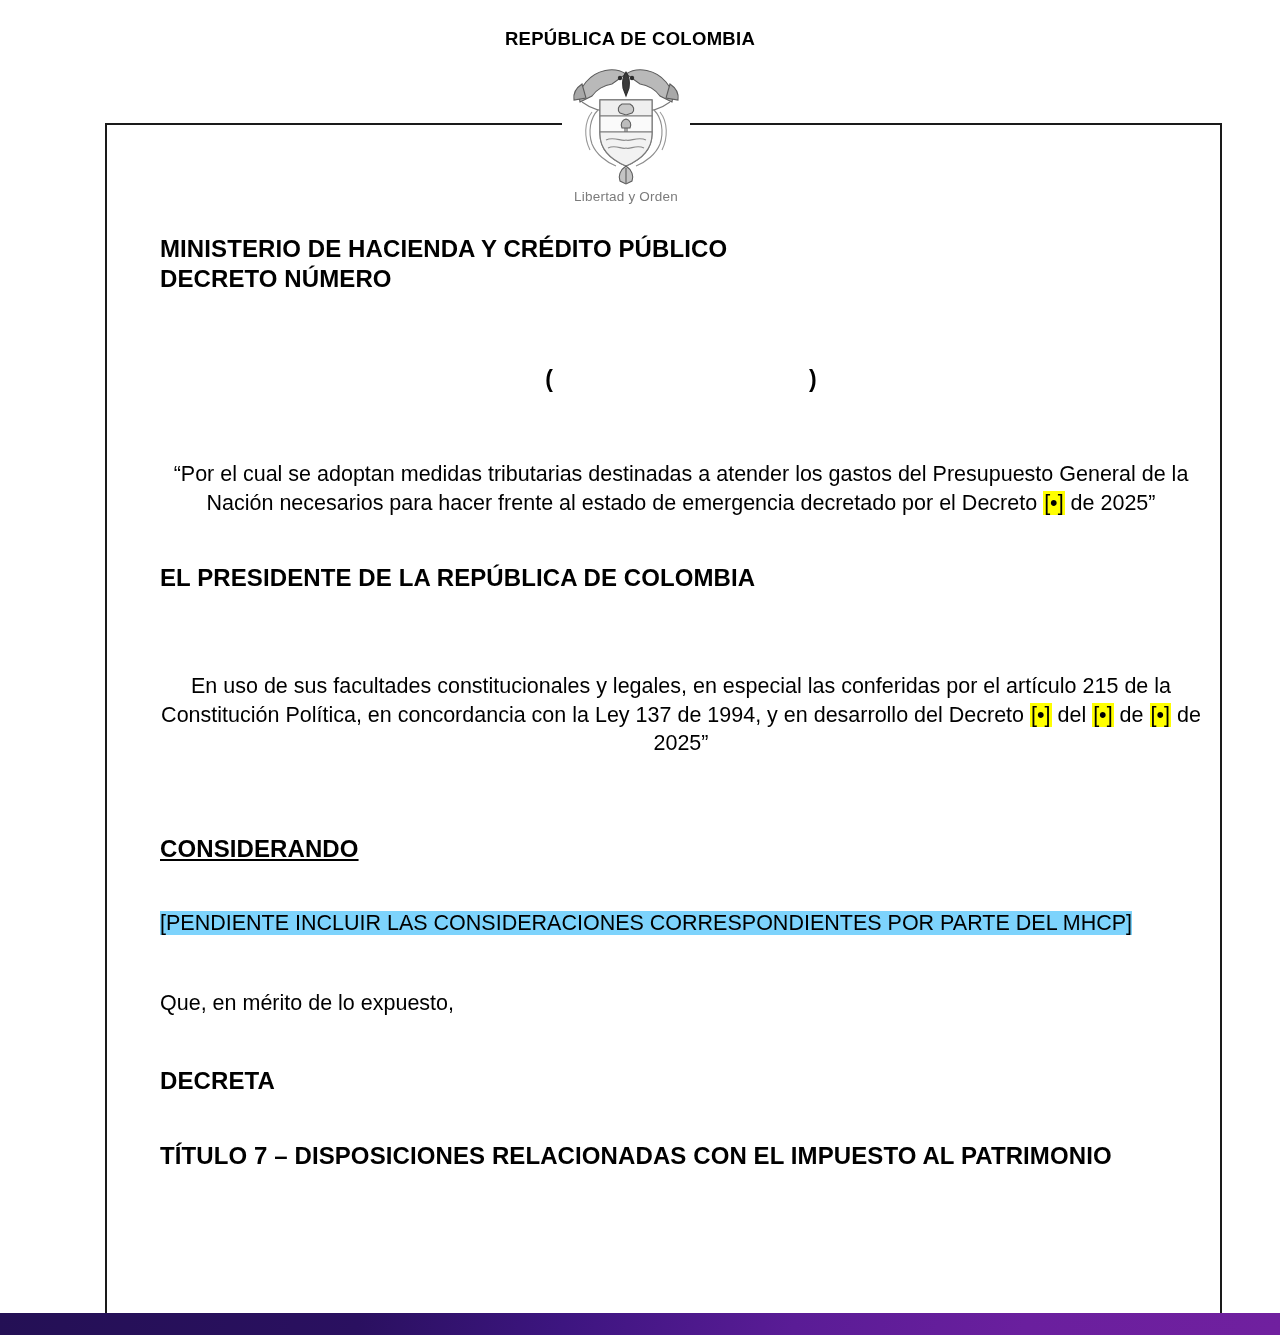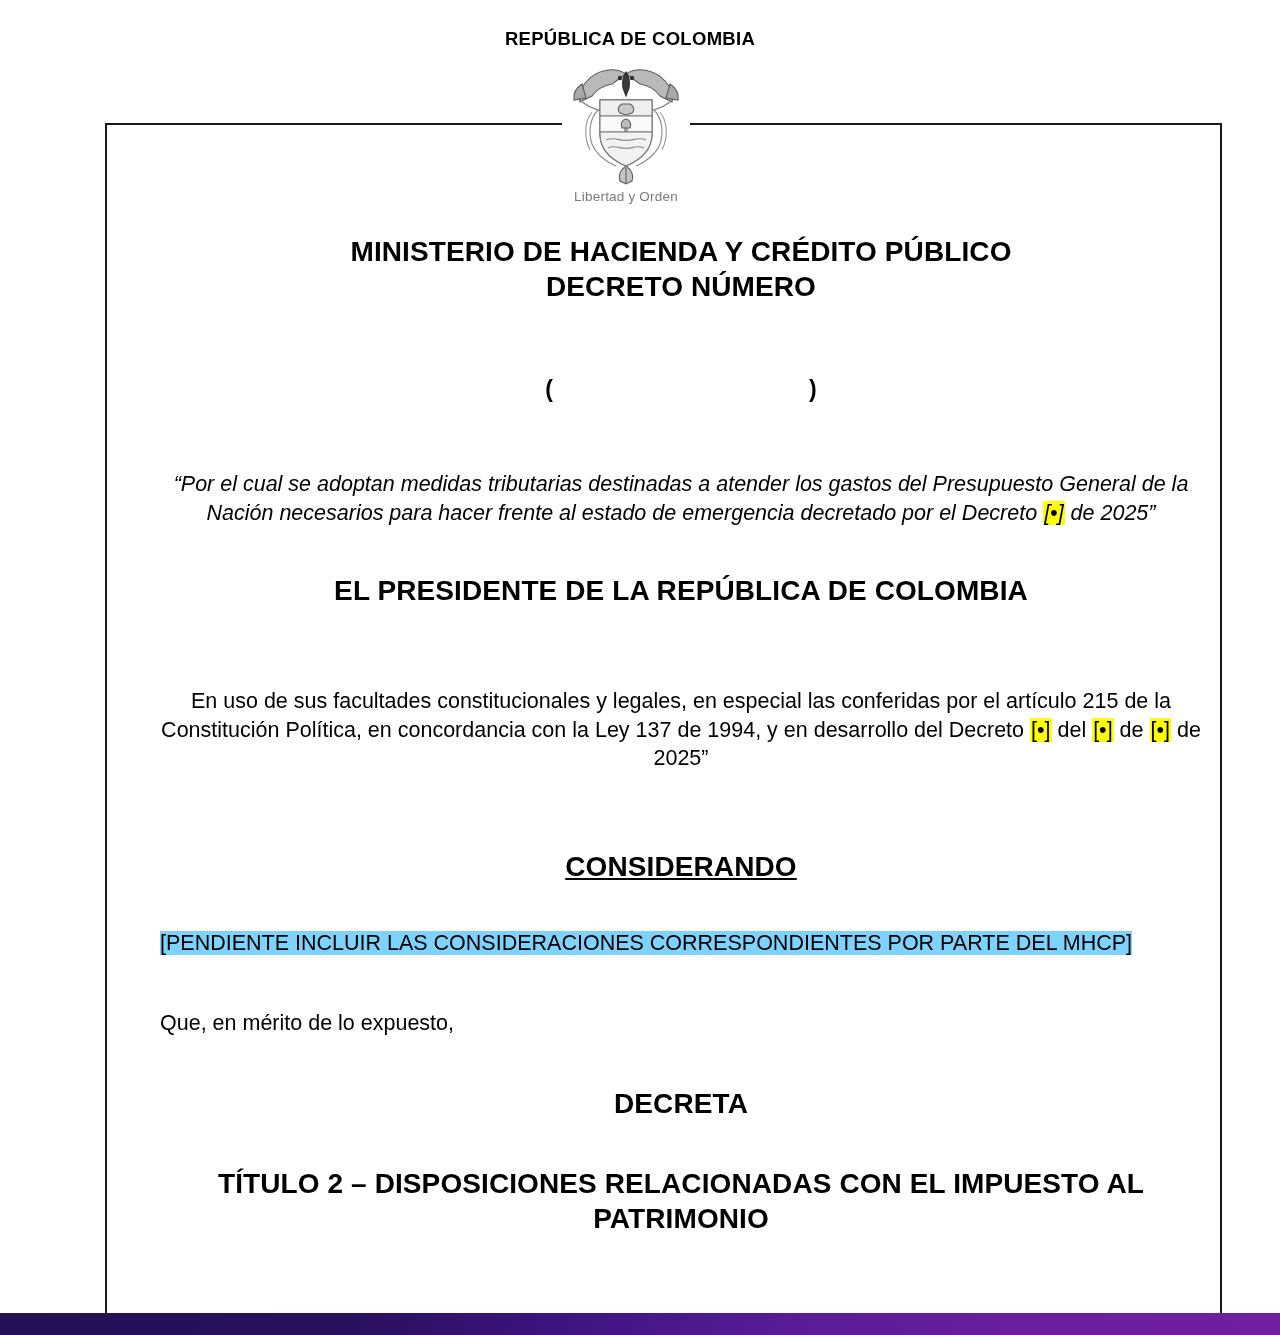--- a/index.html
+++ b/index.html
@@ -73,42 +73,42 @@
   .page-body {
     position: absolute;
     left: 160px;
     top: 123px;
     width: 1042px;
     box-sizing: border-box;
   }
 
   
   .ctr-bold {
-    text-align: center;
+    text-align: left;
     font-weight: bold;
-    font-size: 28px;
+    font-size: 24px;
     line-height: 1.25;
     letter-spacing: 0.1px;
   }
   .para {
     text-align: center;
     font-size: 21.5px;
     line-height: 1.33;
   }
   .para-just {
     text-align: justify;
     text-justify: inter-word;
     font-size: 21.5px;
     line-height: 1.36;
   }
 
   .s-ministerio   { margin-top: 111px; }
   .s-decreto      { }
   .s-parens       { margin-top: 72px; }
-  .s-epigraph     { margin-top: 67px; font-style: italic; }
+  .s-epigraph     { margin-top: 67px; }
   .s-presidente   { margin-top: 46px; }
   .s-facultades   { margin-top: 79px; }
   .s-considerando { margin-top: 76px; text-decoration: underline; }
   .s-pendiente    { margin-top: 45px; }
   .s-merito       { margin-top: 51px; }
   .s-decreta      { margin-top: 48px; }
   .s-titulo       { margin-top: 45px; }
   .s-articulo     { margin-top: 47px; }
 
   .parens-row {
@@ -220,18 +220,18 @@
   <div class="ctr-bold s-considerando">CONSIDERANDO</div>
 
   <div class="para-just s-pendiente">
     <span class="hl-block">[PENDIENTE INCLUIR LAS CONSIDERACIONES CORRESPONDIENTES POR PARTE DEL MHCP]</span>
   </div>
 
   <div class="para-just s-merito" style="text-align:left;">Que, en mérito de lo expuesto,</div>
 
   <div class="ctr-bold s-decreta">DECRETA</div>
 
-  <div class="ctr-bold s-titulo">TÍTULO 2 – DISPOSICIONES RELACIONADAS CON EL IMPUESTO AL PATRIMONIO</div>
+  <div class="ctr-bold s-titulo">TÍTULO 7 – DISPOSICIONES RELACIONADAS CON EL IMPUESTO AL PATRIMONIO</div>
 
 
 </div>
 
 <div class="bottom-bar"></div>
 
 </body></html>

